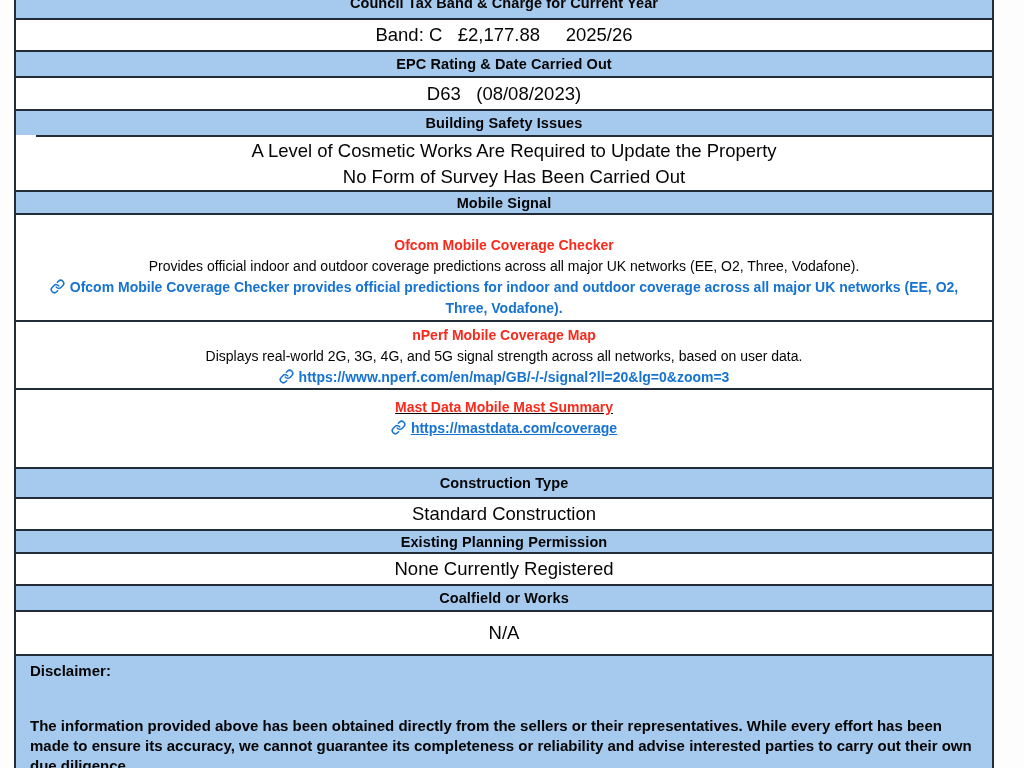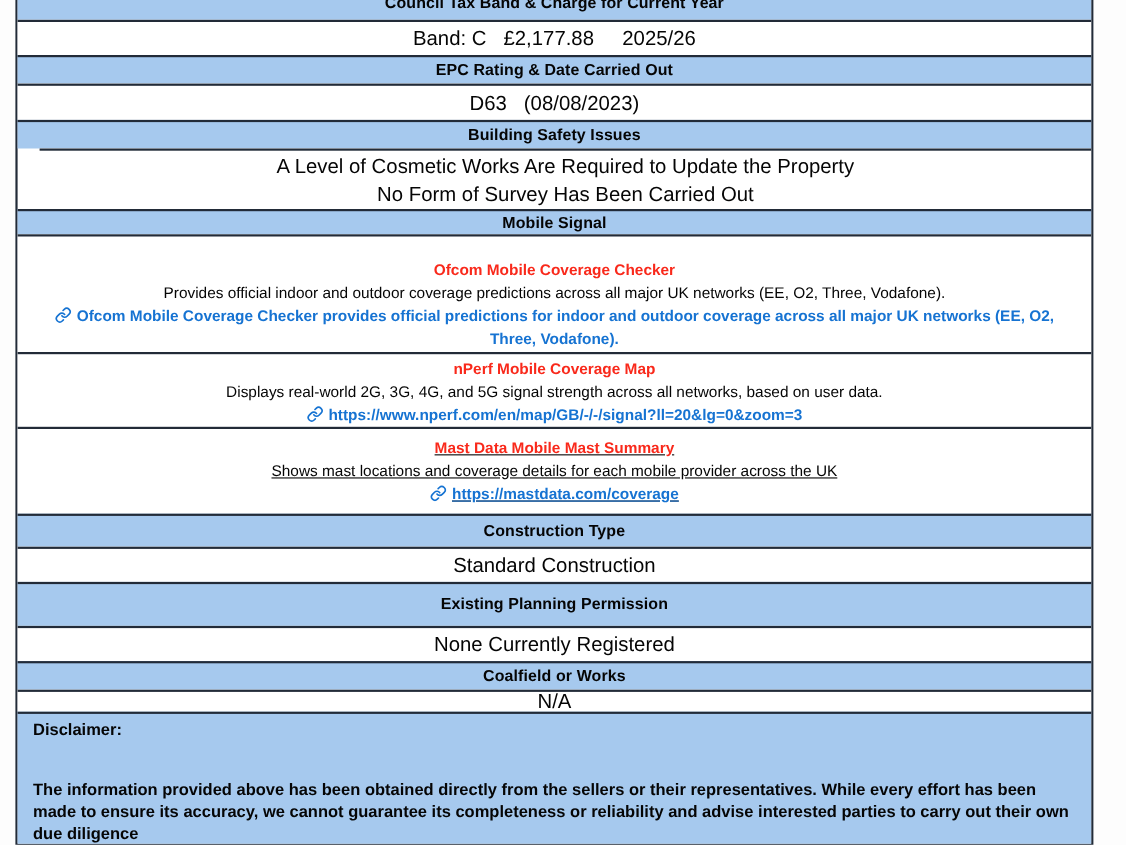--- a/index.html
+++ b/index.html
@@ -38,21 +38,21 @@
   .row:first-child{border-top:none;}
   .hdr{
     background:var(--header-bg);
     font-weight:700;
     font-size:14.5px;
     letter-spacing:.1px;
   }
   .val{font-size:18.5px;}
   .pre{white-space:pre-wrap;}
   .rh30{height:30px}.rh32{height:32px}.rh26{height:26px}.rh33{height:33px}
-  .rh55{height:55px}.rh23{height:23px}.rh34{height:20px}.rh28{height:40px}
+  .rh55{height:55px}.rh23{height:23px}.rh34{height:44px}.rh28{height:23px}
   .two-line{line-height:26px;margin-left:20px;}
   .mob{
     font-size:14px;
     line-height:21px;
     justify-content:flex-start;
     padding-left:28px;
     padding-right:28px;
   }
   .mob.ofcom{height:107px;padding-top:20px;}
   .mob.nperf{height:68px;padding-top:3px;}
@@ -132,21 +132,20 @@
     <div class="linkline">
       <span class="link"><svg viewBox="0 0 24 24" fill="none" stroke-width="2.4" stroke-linecap="round" stroke-linejoin="round">
             <path d="M10 13a5 5 0 0 0 7.54.54l3-3a5 5 0 0 0-7.07-7.07l-1.72 1.71"></path>
             <path d="M14 11a5 5 0 0 0-7.54-.54l-3 3a5 5 0 0 0 7.07 7.07l1.71-1.71"></path>
           </svg><span>https://www.nperf.com/en/map/GB/-/-/signal?ll=20&amp;lg=0&amp;zoom=3</span></span>
     </div>
   </div>
 
   <div class="row mob mast">
     <div class="mob-title">Mast Data Mobile Mast Summary</div>
-    <div>Shows mast locations and coverage details for each mobile provider across the UK</div>
     <div class="linkline">
       <span class="link underline"><svg viewBox="0 0 24 24" fill="none" stroke-width="2.4" stroke-linecap="round" stroke-linejoin="round">
             <path d="M10 13a5 5 0 0 0 7.54.54l3-3a5 5 0 0 0-7.07-7.07l-1.72 1.71"></path>
             <path d="M14 11a5 5 0 0 0-7.54-.54l-3 3a5 5 0 0 0 7.07 7.07l1.71-1.71"></path>
           </svg><span>https://mastdata.com/coverage</span></span>
     </div>
   </div>
 
   <div class="row hdr rh30">
     <span>Construction Type</span>

